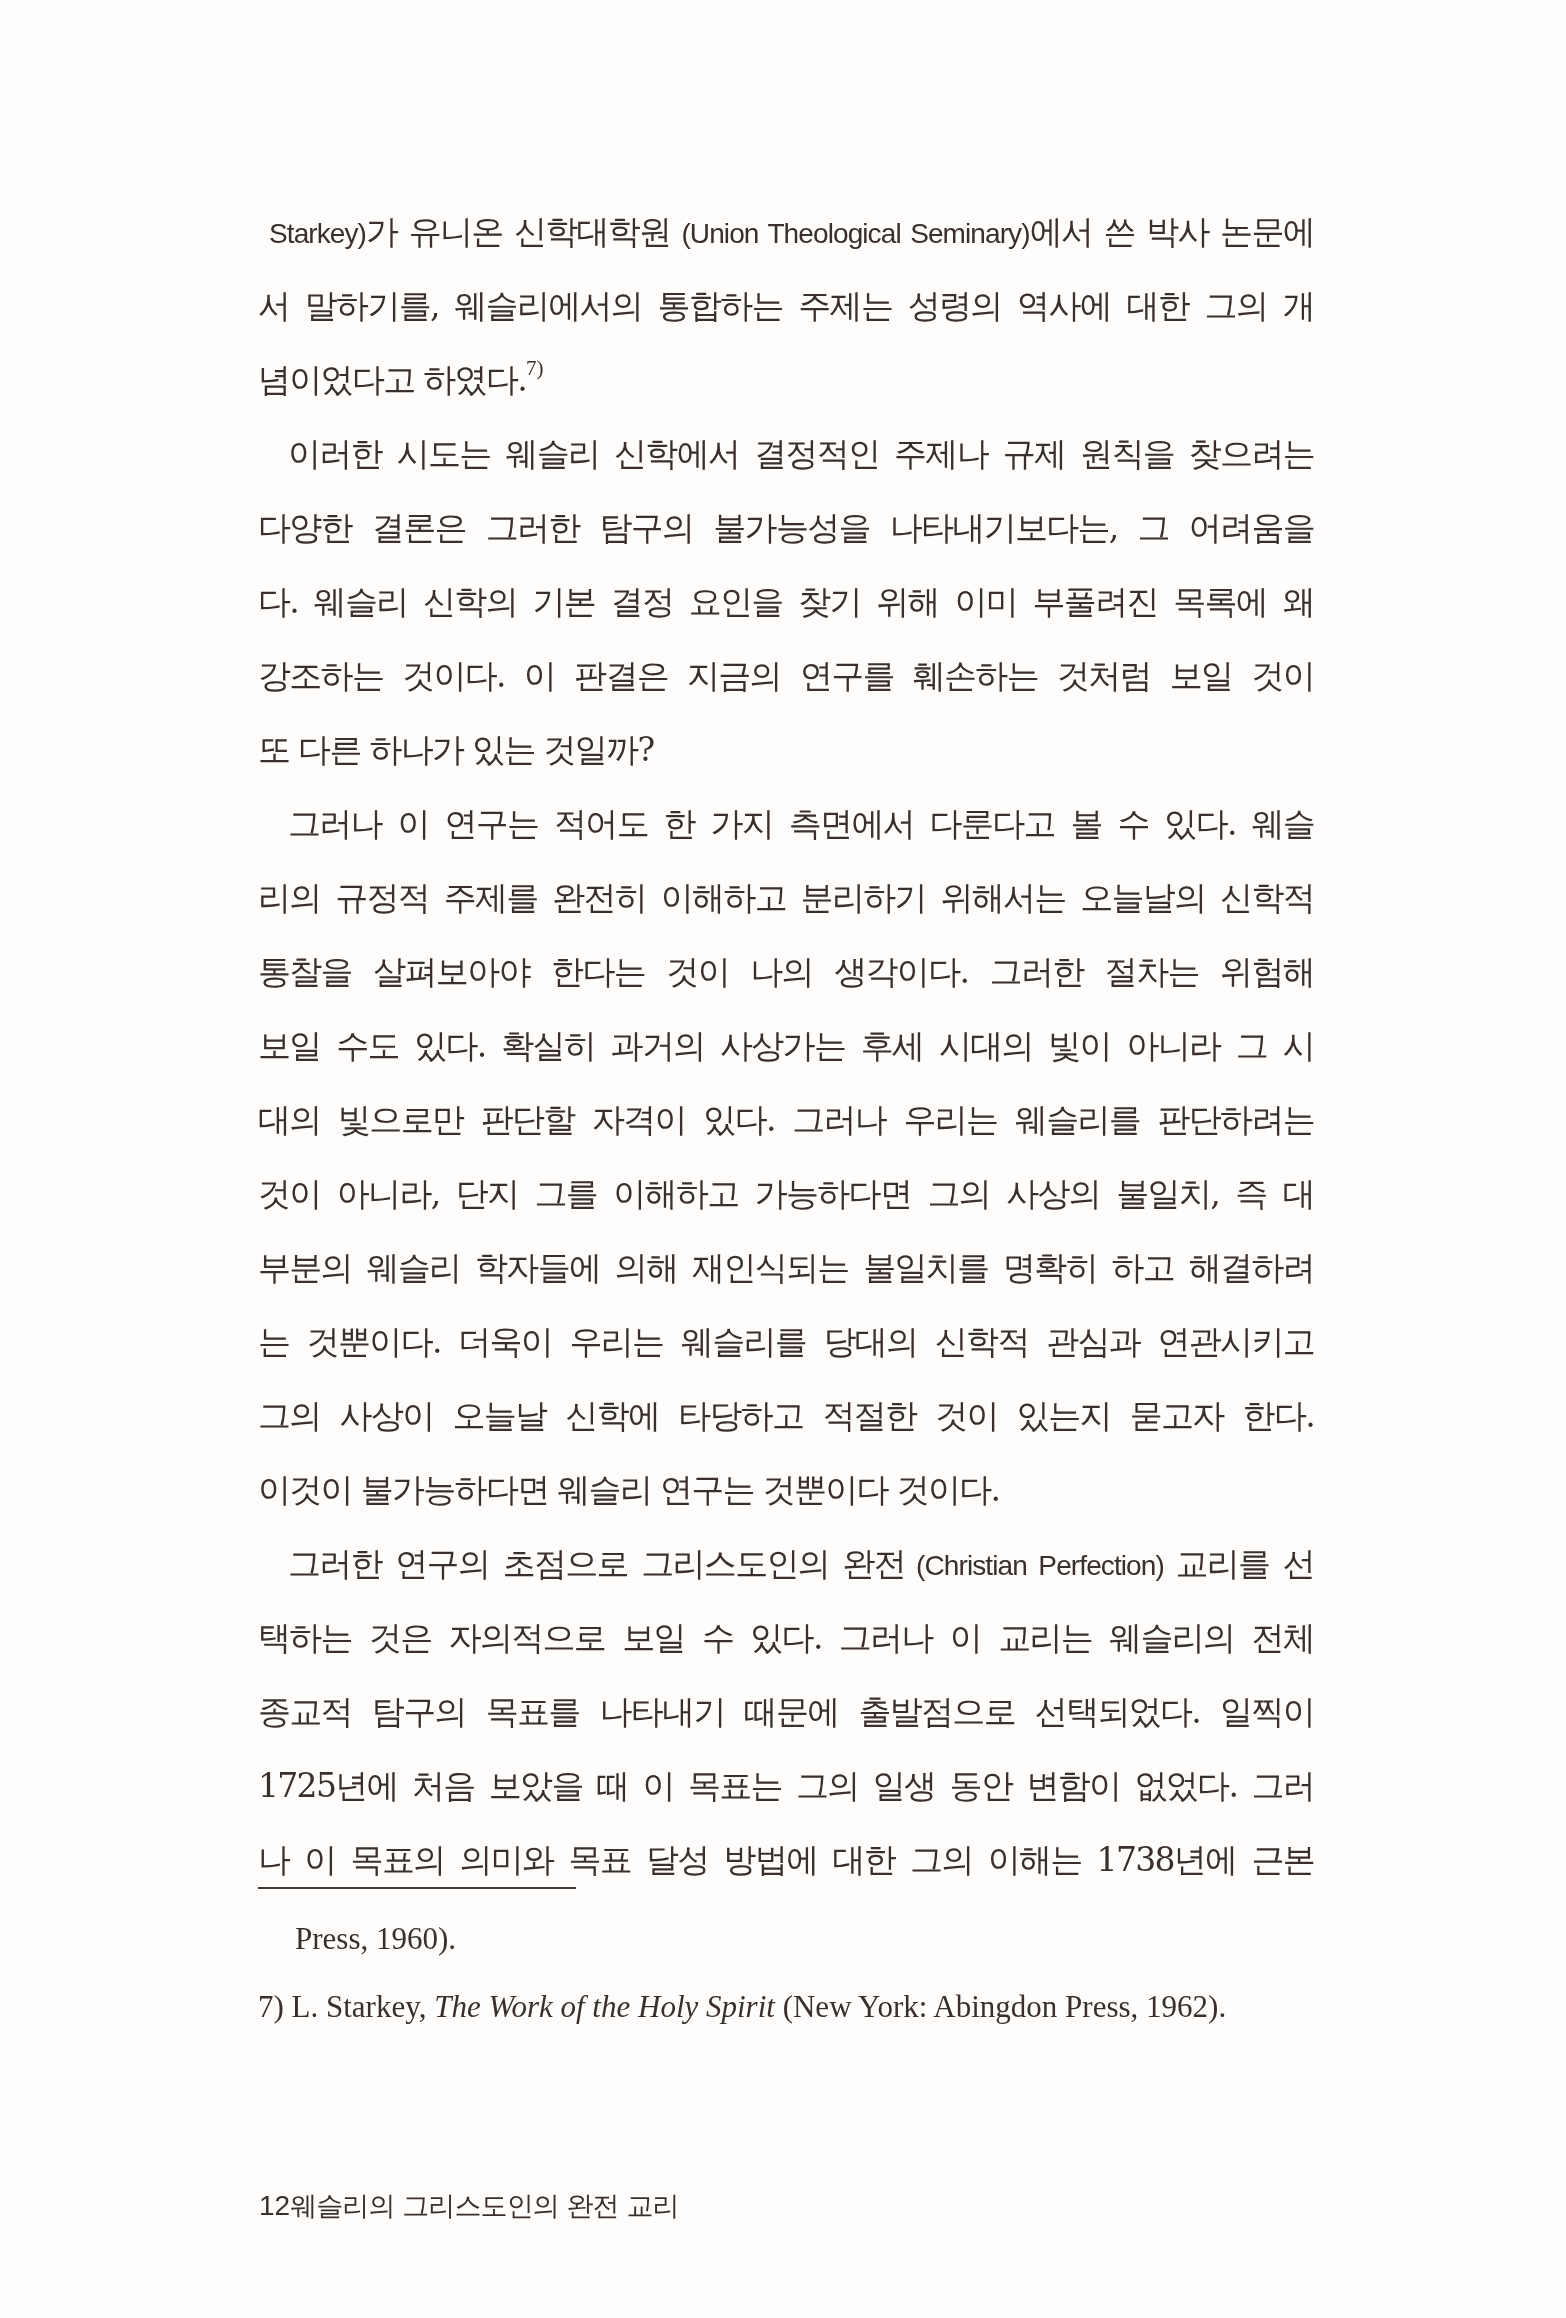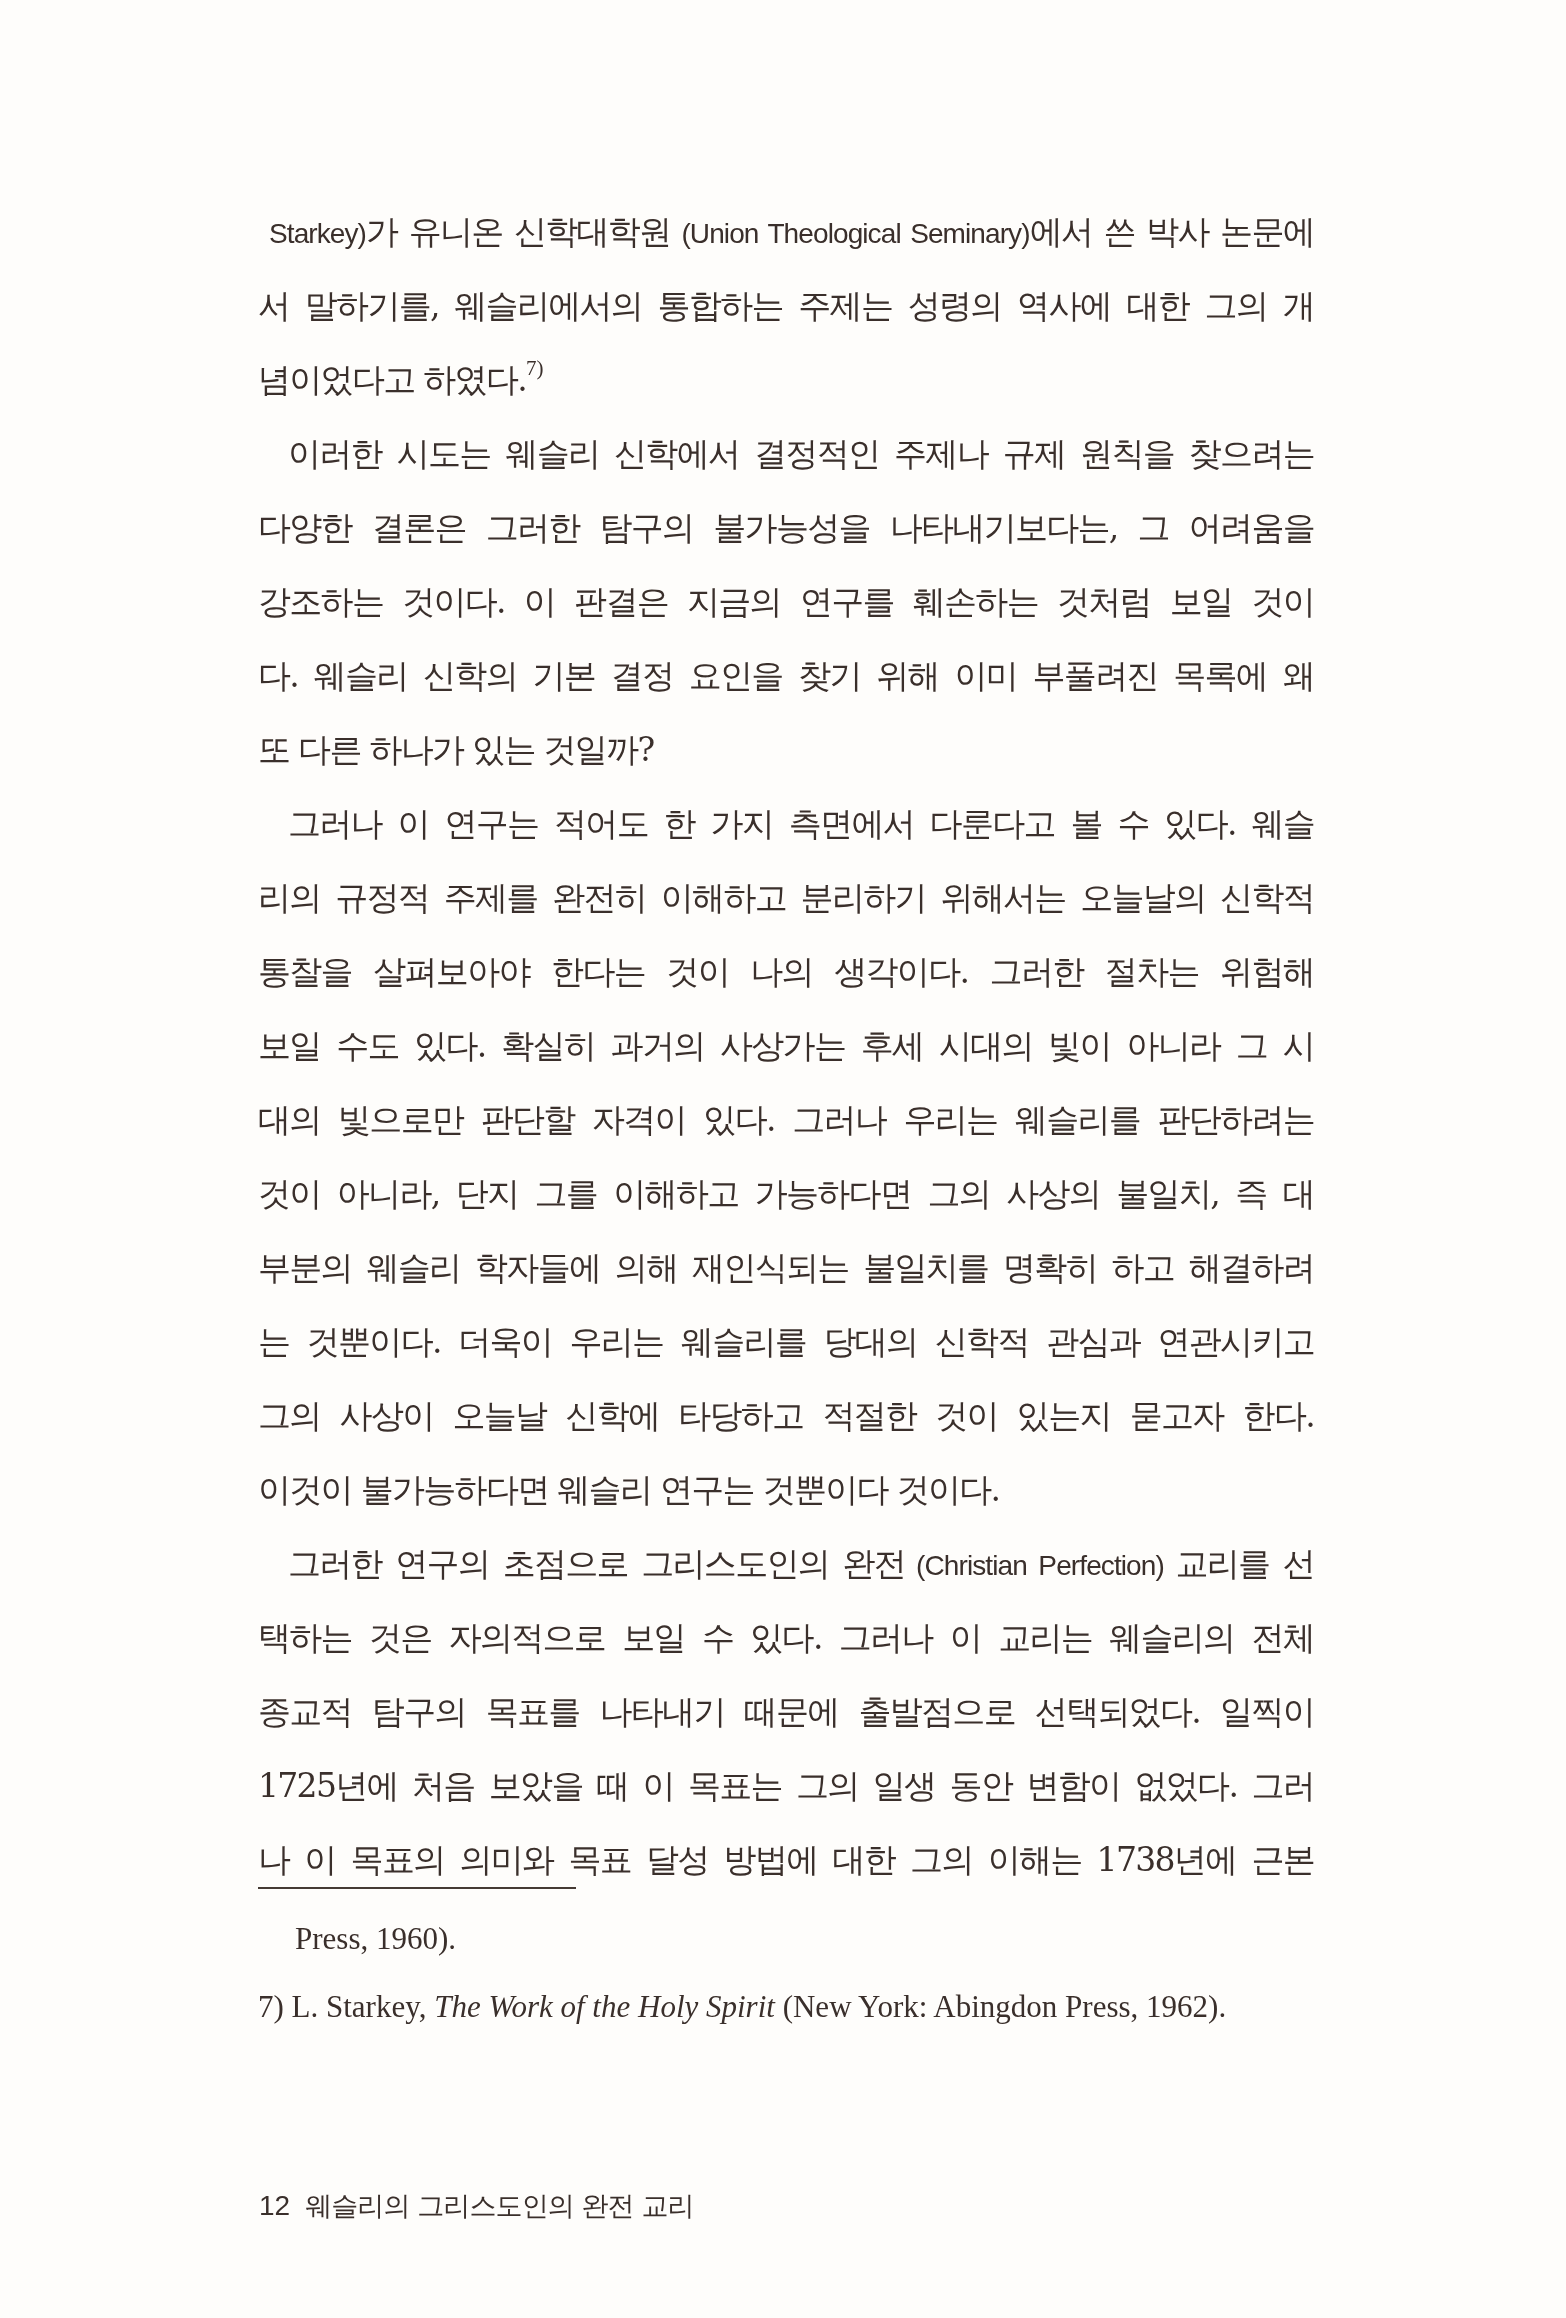--- a/index.html
+++ b/index.html
@@ -72,37 +72,37 @@
     left: 259px; top: 2187px;
     font-size: 27px;
     line-height: 37px;
     letter-spacing: -0.9px;
     color: #3a2f2b;
     font-family: "DejaVu Serif", "Liberation Serif", serif;
   }
   .page-footer .pagenum {
     font-family: "Liberation Sans", sans-serif;
     font-size: 28px;
-    margin-right: 15px;
+    margin-right: 0;
     letter-spacing: 0;
   }
 </style>
 </head>
 <body>
 
 <div class="page">
 
   <main class="body-text">
       <div class="line"><span class="latin">Starkey)</span>가 유니온 신학대학원<span class="latin">(Union Theological Seminary)</span>에서 쓴 박사 논문에</div>
       <div class="line">서 말하기를, 웨슬리에서의 통합하는 주제는 성령의 역사에 대한 그의 개</div>
       <div class="line no-stretch">념이었다고 하였다.<sup class="fnref">7)</sup></div>
       <div class="line indent">이러한 시도는 웨슬리 신학에서 결정적인 주제나 규제 원칙을 찾으려는</div>
       <div class="line">다양한 결론은 그러한 탐구의 불가능성을 나타내기보다는, 그 어려움을</div>
+      <div class="line">다. 웨슬리 신학의 기본 결정 요인을 찾기 위해 이미 부풀려진 목록에 왜</div>
       <div class="line">강조하는 것이다. 이 판결은 지금의 연구를 훼손하는 것처럼 보일 것이</div>
-      <div class="line">다. 웨슬리 신학의 기본 결정 요인을 찾기 위해 이미 부풀려진 목록에 왜</div>
       <div class="line no-stretch">또 다른 하나가 있는 것일까?</div>
       <div class="line indent">그러나 이 연구는 적어도 한 가지 측면에서 다룬다고 볼 수 있다. 웨슬</div>
       <div class="line">리의 규정적 주제를 완전히 이해하고 분리하기 위해서는 오늘날의 신학적</div>
       <div class="line">통찰을 살펴보아야 한다는 것이 나의 생각이다. 그러한 절차는 위험해</div>
       <div class="line">보일 수도 있다. 확실히 과거의 사상가는 후세 시대의 빛이 아니라 그 시</div>
       <div class="line">대의 빛으로만 판단할 자격이 있다. 그러나 우리는 웨슬리를 판단하려는</div>
       <div class="line">것이 아니라, 단지 그를 이해하고 가능하다면 그의 사상의 불일치, 즉 대</div>
       <div class="line">부분의 웨슬리 학자들에 의해 재인식되는 불일치를 명확히 하고 해결하려</div>
       <div class="line">는 것뿐이다. 더욱이 우리는 웨슬리를 당대의 신학적 관심과 연관시키고</div>
       <div class="line">그의 사상이 오늘날 신학에 타당하고 적절한 것이 있는지 묻고자 한다.</div>

